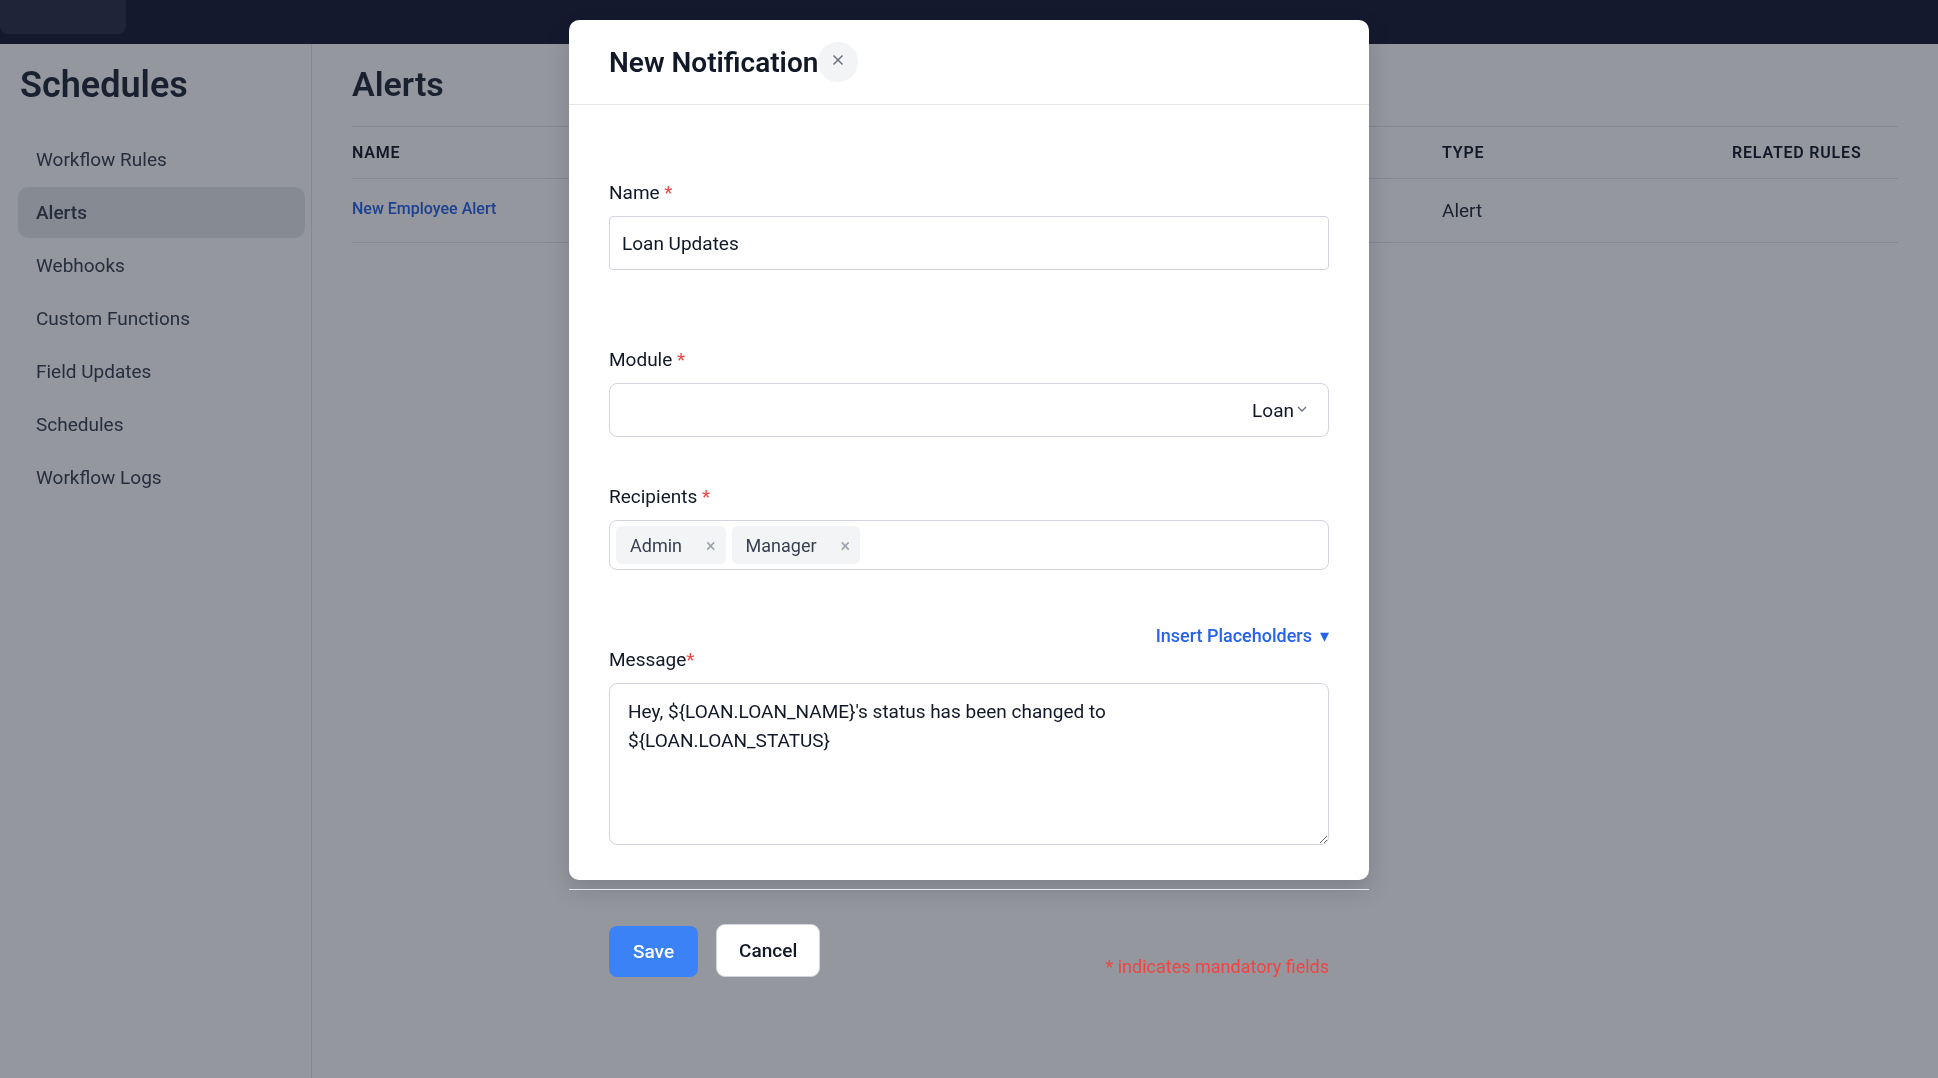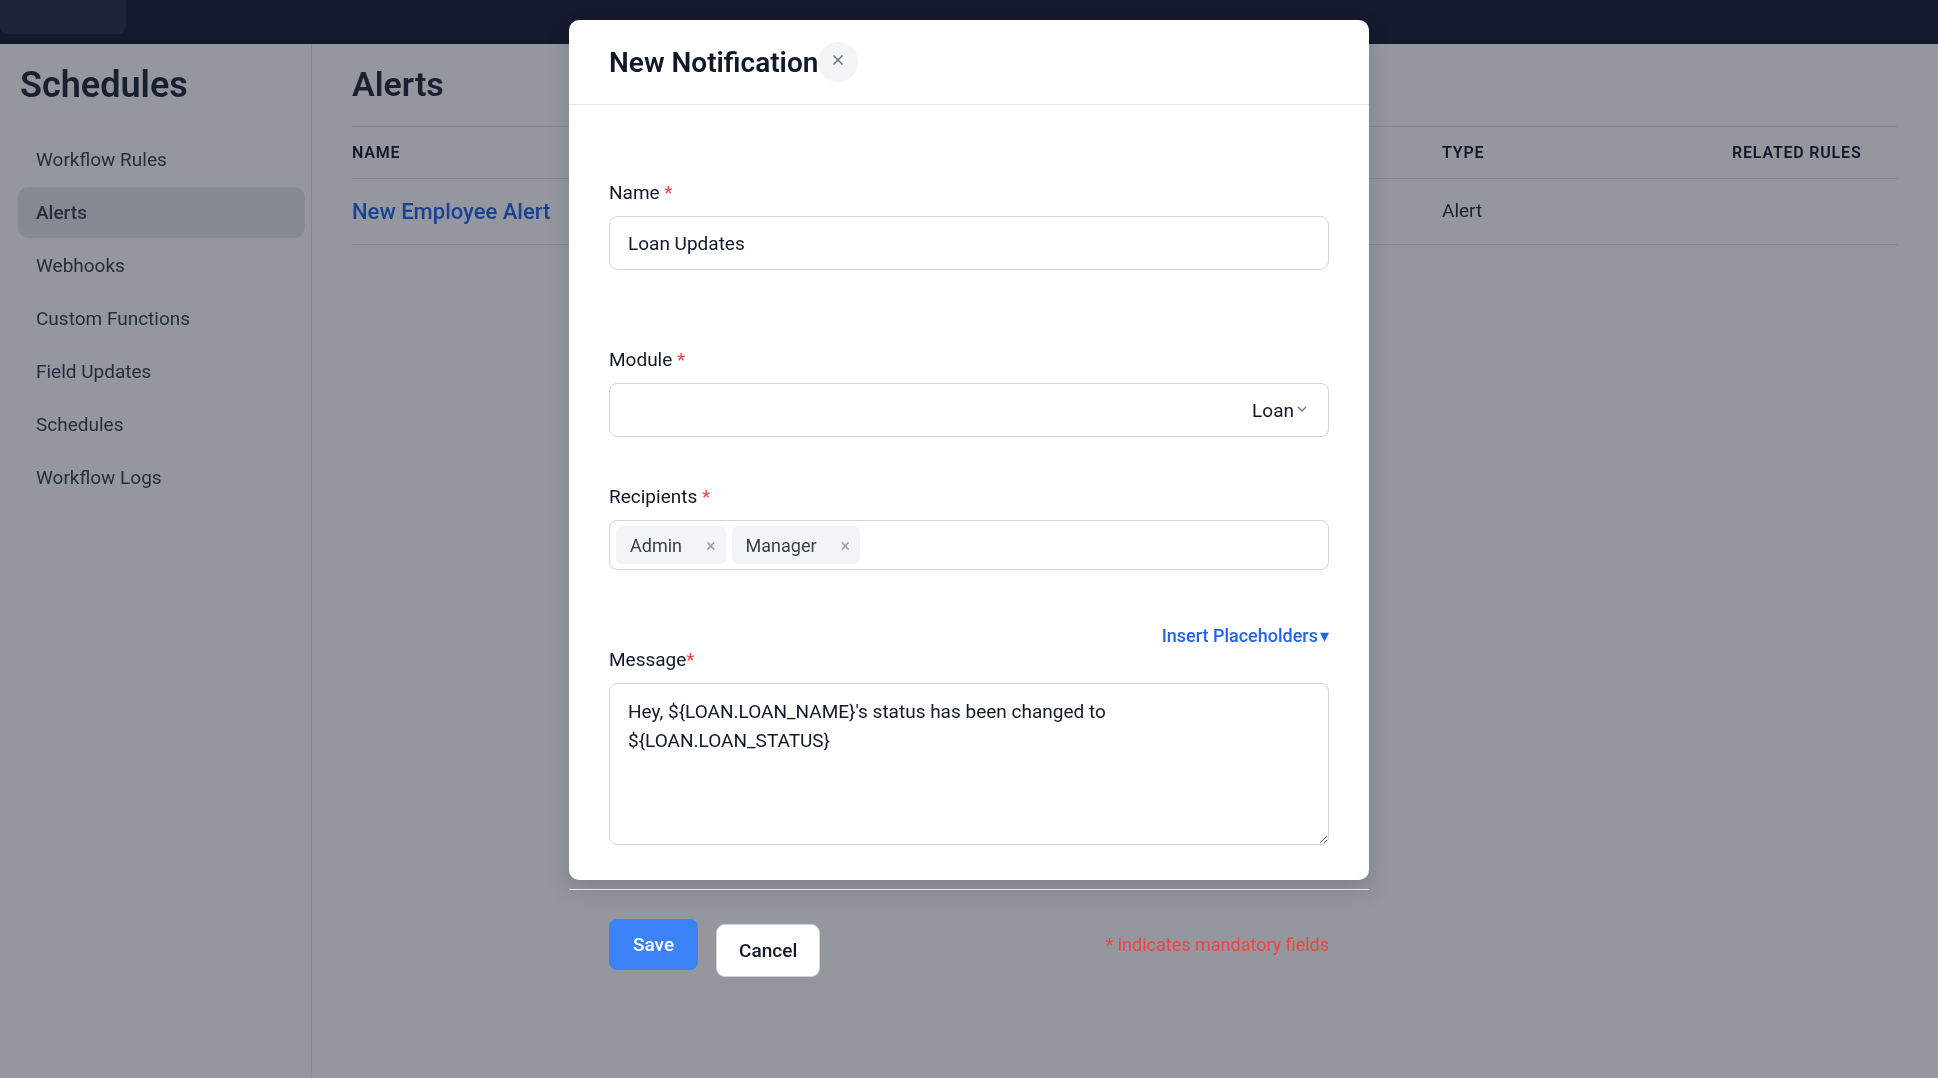--- a/index.html
+++ b/index.html
@@ -93,21 +93,21 @@
     .col-related { flex: 1; }
 
     .table-row {
       display: flex;
       border-bottom: 1px solid #e4e4e7;
       padding: 20px 0;
     }
 
     .row-name-link {
       color: #2563eb;
-      font-size: 22px;
+      font-size: 16px;
       font-weight: 500;
       cursor: pointer;
     }
 
     .row-type {
       font-size: 19px;
       color: #1f2937;
     }
 
     
@@ -175,22 +175,22 @@
     }
 
     .field-label .req {
       color: #ef4444;
     }
 
     .text-input {
       width: 100%;
       height: 54px;
       border: 1px solid #d1d5db;
-      border-radius: 9px;
-      padding: 0 18px;
+      border-radius: 4px;
+      padding: 0 12px;
       font-size: 19px;
       color: #111827;
       outline: none;
       margin-bottom: 30px;
     }
 
     .select-input {
       width: 100%;
       height: 54px;
       border: 1px solid #d1d5db;
@@ -246,21 +246,21 @@
       align-items: center;
       margin-bottom: 12px;
     }
 
     .insert-link {
       color: #2563eb;
       font-size: 18px;
       font-weight: 500;
       display: flex;
       align-items: flex-end;
-      gap: 2px;
+      gap: 8px;
       cursor: pointer;
     }
 
     .textarea-input {
       width: 100%;
       height: 162px;
       border: 1px solid #d1d5db;
       border-radius: 8px;
       padding: 14px 18px;
       font-size: 19px;
@@ -269,21 +269,21 @@
       resize: both;
       font-family: inherit;
       line-height: 1.5;
       margin-bottom: 30px;
     }
 
     .modal-footer {
       border-top: 1px solid #e5e7eb;
       padding: 22px 40px 28px 40px;
       display: flex;
-      align-items: center;
+      align-items: flex-end;
       gap: 18px;
     }
 
     .btn-primary {
       background: #3b82f6;
       color: #fff;
       border: none;
       border-radius: 8px;
       padding: 14px 24px;
       font-size: 19px;

